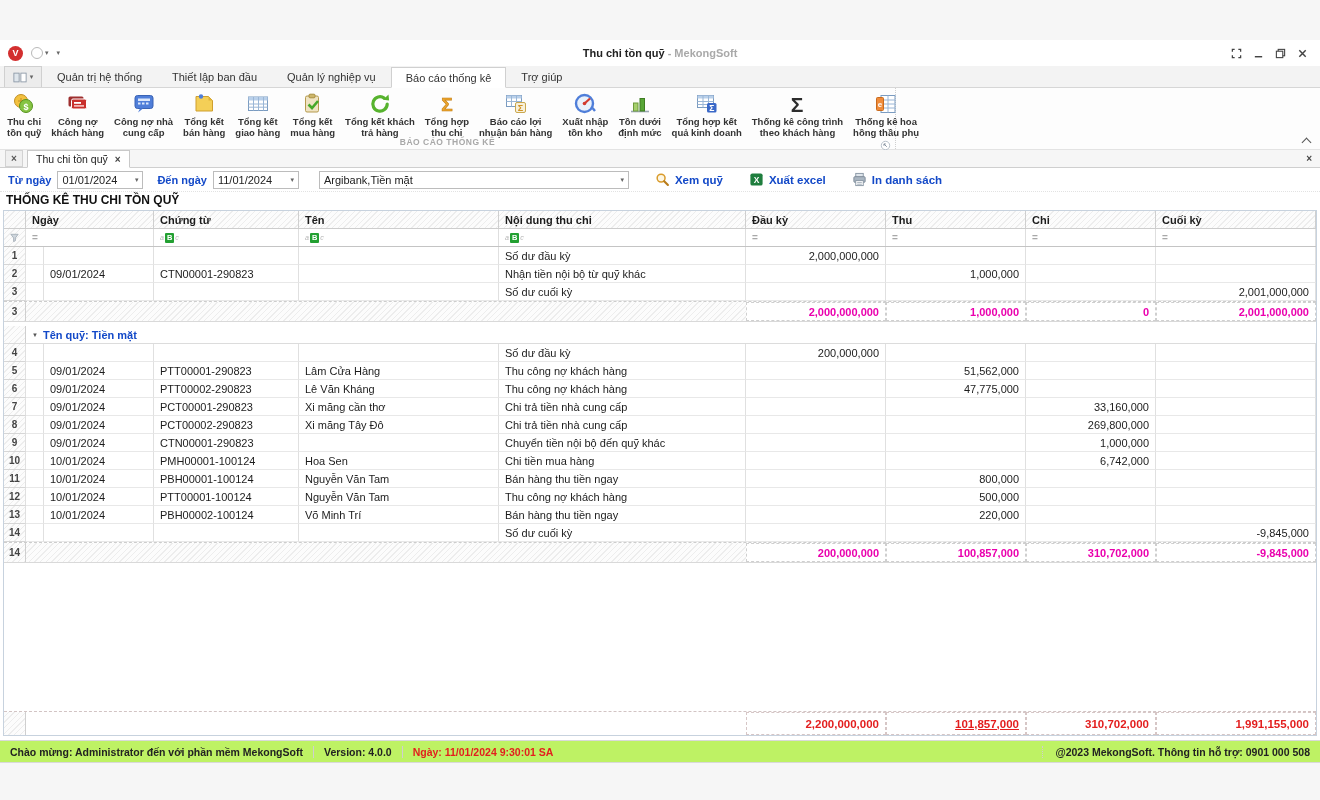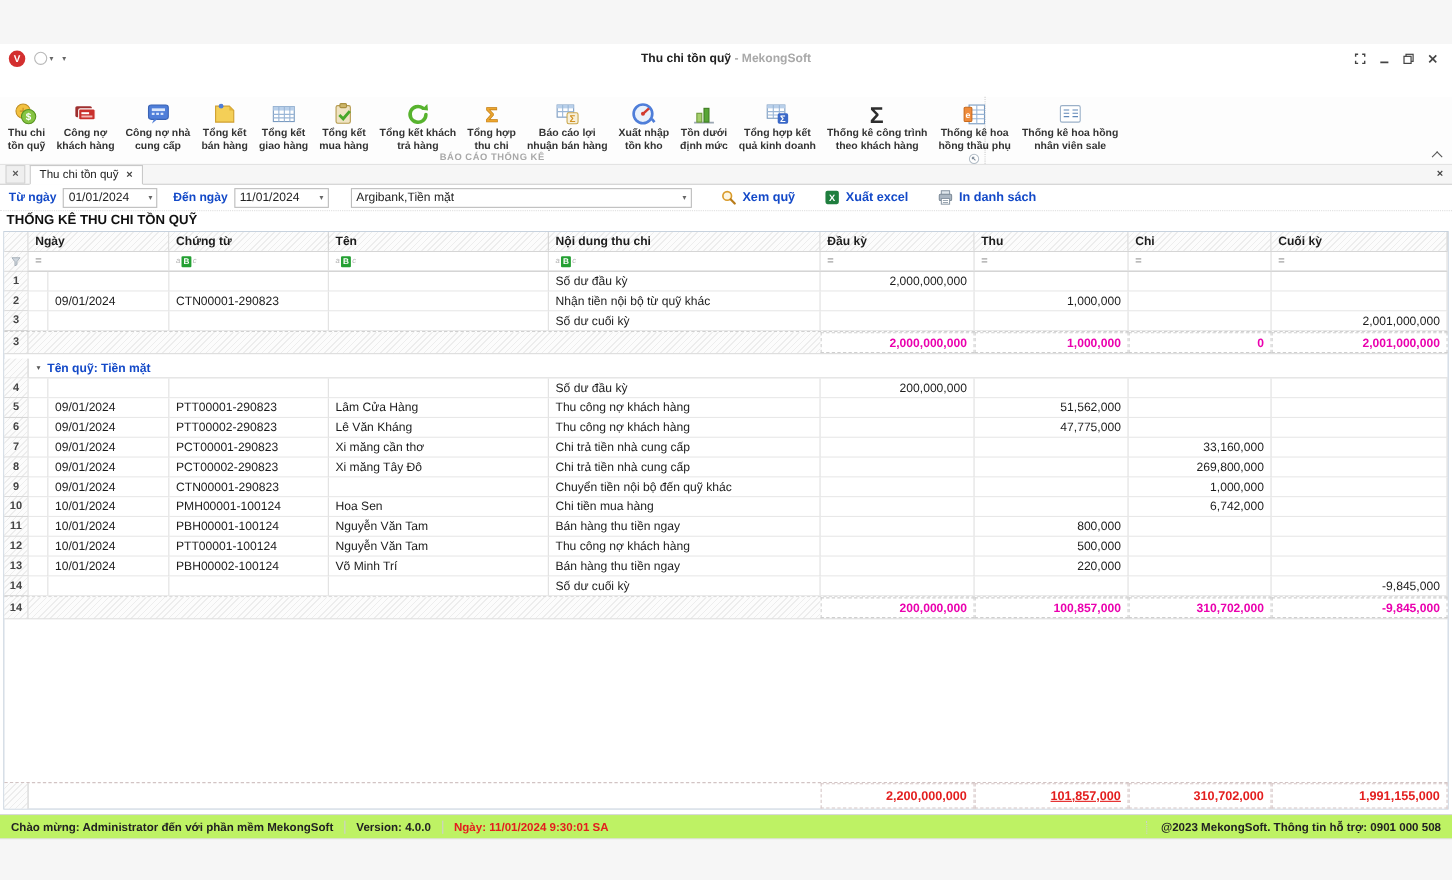--- a/index.html
+++ b/index.html
@@ -128,20 +128,36 @@
             </svg>
           </div>
         <div class="win-btn">
             <svg width="11" height="11" viewBox="0 0 12 12">
               <path d="M2.5 2.5l7 7M9.5 2.5l-7 7" stroke="#444" stroke-width="1.6"></path>
             </svg>
           </div>
       </div>
     </div>
 
+    <div class="ribbon-tabs">
+      <div class="rt-icon-btn">
+        <svg width="14" height="11" viewBox="0 0 16 12">
+            <rect x="1" y="1" width="6" height="10" fill="#dfe6ec" stroke="#8a97a5"></rect>
+            <rect x="9" y="1" width="6" height="10" fill="#fff" stroke="#8a97a5"></rect>
+          </svg>
+        <span class="qat-arrow">▾</span>
+      </div>
+      <div id="ribbon-tabs-holder" style="display:flex;align-items:flex-end;">
+          <div class="ribbon-tab">Quản trị hệ thống</div>
+          <div class="ribbon-tab">Thiết lập ban đầu</div>
+          <div class="ribbon-tab">Quản lý nghiệp vụ</div>
+          <div class="ribbon-tab active">Báo cáo thống kê</div>
+          <div class="ribbon-tab">Trợ giúp</div>
+        </div>
+    </div>
 
     <div class="ribbon-body">
       <div class="ribbon-group">
         <div class="ribbon-buttons" id="ribbon-buttons-holder">
             <div class="ribbon-btn">
               <span class="ric" style="display: inline-flex; width: 26px; height: 26px;">
                 <svg viewBox="0 0 26 26" width="26" height="26">
                   <circle cx="10" cy="10" r="6.5" fill="#f3c13f" stroke="#c08f25"></circle>
                   <path d="M7 10h6M10 7v6" stroke="#c08f25" fill="none"></path>
                   <circle cx="15" cy="15" r="6.5" fill="#86c443" stroke="#56931f"></circle>
@@ -291,30 +307,20 @@
               <span class="ric" style="display: inline-flex; width: 26px; height: 26px;">
                 <svg viewBox="0 0 26 26" width="26" height="26">
                   <rect x="8" y="4.5" width="14" height="17" fill="#fff" stroke="#7a9bc0"></rect>
                   <path d="M8 9h14M8 13h14M8 17h14M15 4.5v17" stroke="#9ab6d6" fill="none"></path>
                   <rect x="3.5" y="6.5" width="7" height="13" rx="1" fill="#ef8b3a" stroke="#c96a1d"></rect>
                   <text x="7" y="16" text-anchor="middle" font-size="8" font-weight="bold" fill="#fff">e</text>
                 </svg>
               </span>
               <div class="lbl">Thống kê hoa</div>
               <div class="lbl">hồng thầu phụ</div>
-            </div>
-            <div class="ribbon-btn">
-              <span class="ric" style="display: inline-flex; width: 26px; height: 26px;">
-                <svg viewBox="0 0 26 26" width="26" height="26">
-                  <rect x="4" y="5" width="18" height="15" rx="1.5" fill="#fff" stroke="#9ab0c8"></rect>
-                  <path d="M7 9h5M7 12h5M7 15h5M15 9h5M15 12h5M15 15h5" stroke="#5f87b8" fill="none"></path>
-                </svg>
-              </span>
-              <div class="lbl">Thống kê hoa hồng</div>
-              <div class="lbl">nhân viên sale</div>
             </div>
           </div>
         <div class="group-strip">
           <span class="gl">BÁO CÁO THỐNG KÊ</span>
           <span class="launcher">
             <svg width="11" height="11" viewBox="0 0 12 12">
                 <circle cx="6" cy="6" r="4.6" fill="#fff" stroke="#b2bcc6"></circle>
                 <path d="M4.3 4.3h2M4.3 4.3v2M4.6 4.6l2.8 2.8" fill="none" stroke="#7d8a98" stroke-width="1"></path>
               </svg>
           </span>

